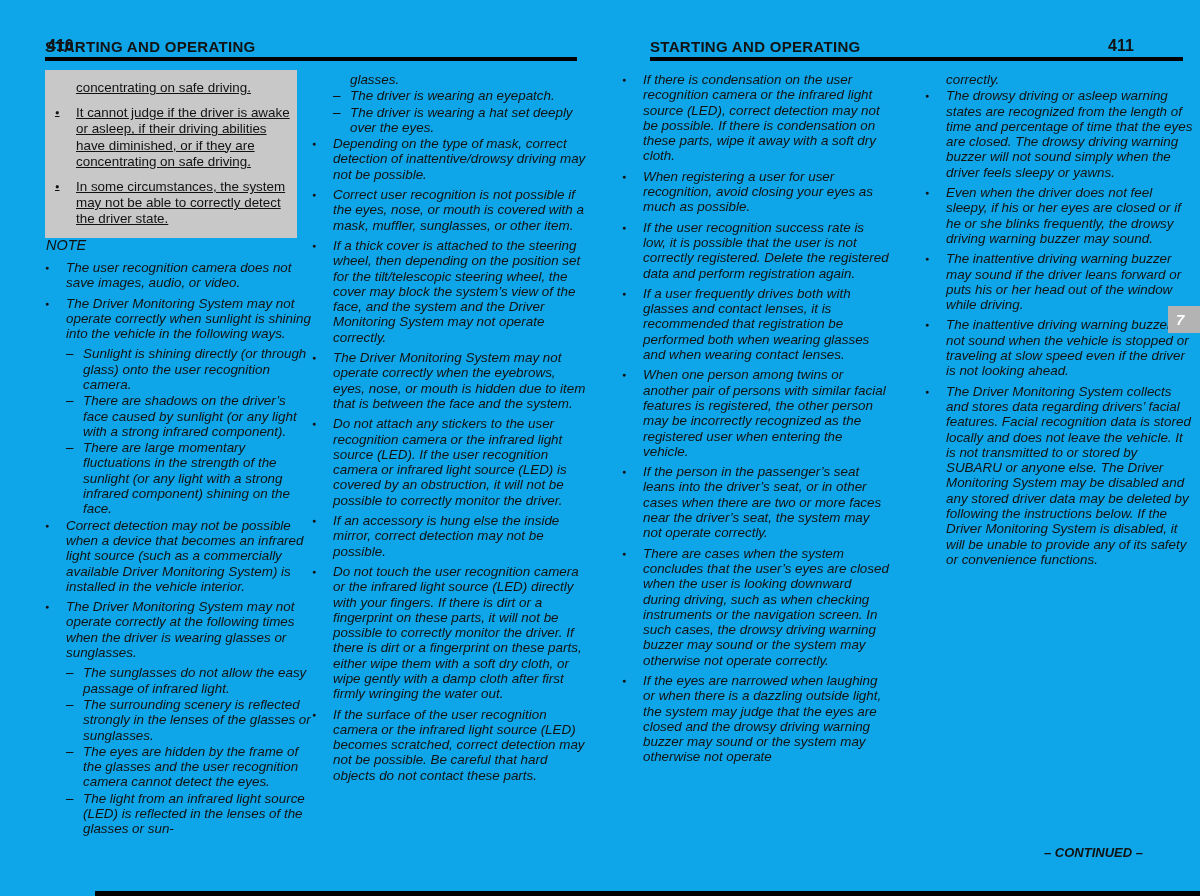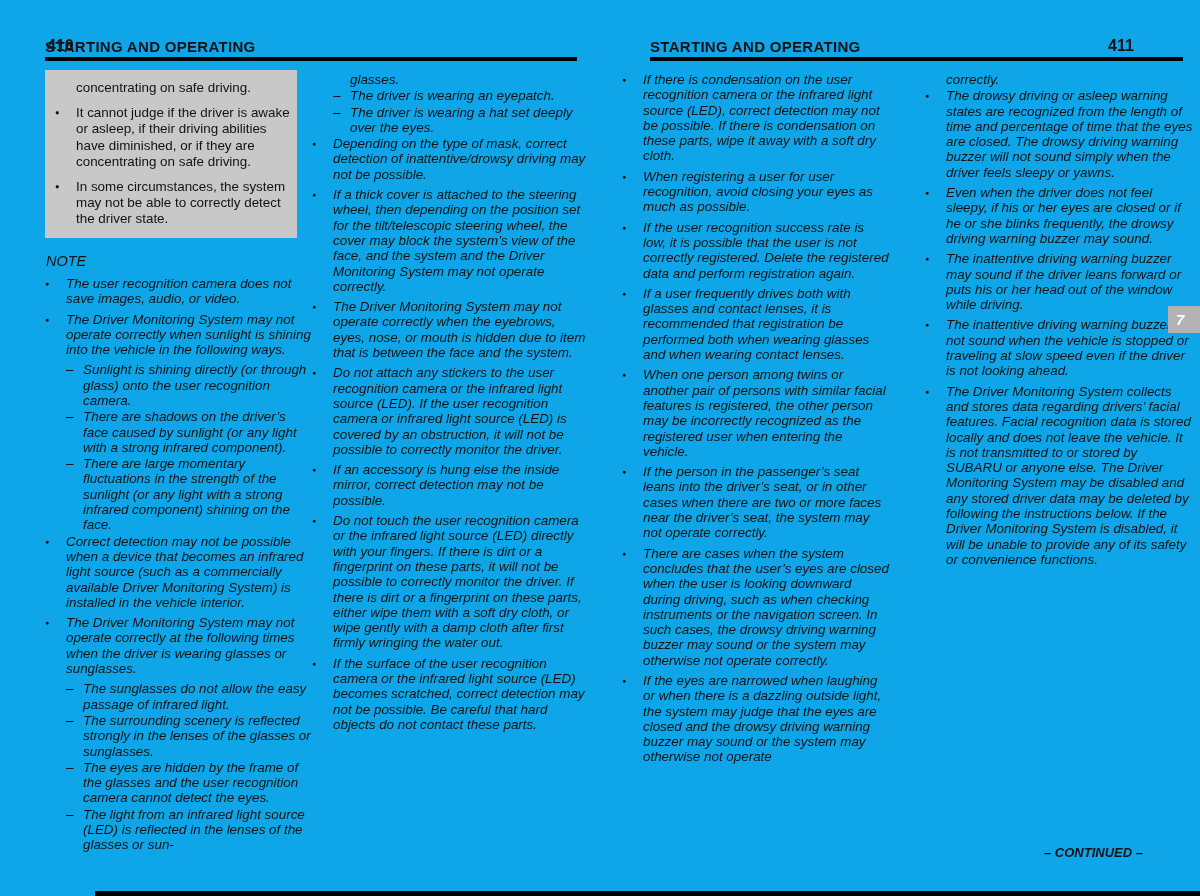--- a/index.html
+++ b/index.html
@@ -11,21 +11,21 @@
   .col{position:absolute;font-style:italic;font-size:13.4px;line-height:15.3px;}
   .blk{display:flex;margin-bottom:5px;}
   .blk .marker{flex:0 0 21px;}
   .blk .txt{flex:1;}
   .blk.bullet .marker{font-size:7px;line-height:15.3px;}
   .blk.dash{padding-left:21px;margin-bottom:1px;}
   .blk.dash .marker{flex:0 0 17px;}
   .blk.cont1{padding-left:21px;margin-bottom:1px;}
   .blk.cont2{padding-left:38px;margin-bottom:1px;}
   .caution-box{background:#c8c8c8;font-style:normal;font-size:13.4px;line-height:16.2px;
-               width:252px;box-sizing:border-box;padding:10px 6px 10px 10px;margin-bottom:16px;}
+               width:252px;box-sizing:border-box;padding:10px 6px 10px 10px;margin-bottom:0;text-decoration:underline;}
   .caution-box .blk{margin-bottom:9px;}
   .caution-box .blk:last-child{margin-bottom:0;}
   .caution-box .blk.bullet .marker{font-size:7.5px;line-height:16.2px;}
   .note-h{font-size:14.5px;margin:0 0 7px 1px;}
   .continued{position:absolute;font-weight:bold;font-style:italic;font-size:13px;text-align:right;}
   .side-tab{position:absolute;background:#b3b3b3;color:#fff;font-weight:bold;font-style:italic;
             font-size:15px;box-sizing:border-box;}
   .bottom-bar{position:absolute;background:#000;}
 </style>
 </head>
@@ -115,20 +115,24 @@
       <div class="blk dash">
         <span class="marker">–</span>
         <span class="txt">The driver is wearing a hat set deeply over the eyes.</span>
       </div>
       <div class="blk bullet">
         <span class="marker">●</span>
         <span class="txt">Depending on the type of mask, correct detection of inattentive/drowsy driving may not be possible.</span>
       </div>
       <div class="blk bullet">
         <span class="marker">●</span>
+        <span class="txt">Correct user recognition is not possible if the eyes, nose, or mouth is covered with a mask, muffler, sunglasses, or other item.</span>
+      </div>
+      <div class="blk bullet">
+        <span class="marker">●</span>
         <span class="txt">If a thick cover is attached to the steering wheel, then depending on the position set for the tilt/telescopic steering wheel, the cover may block the system’s view of the face, and the system and the Driver Monitoring System may not operate correctly.</span>
       </div>
       <div class="blk bullet">
         <span class="marker">●</span>
         <span class="txt">The Driver Monitoring System may not operate correctly when the eyebrows, eyes, nose, or mouth is hidden due to item that is between the face and the system.</span>
       </div>
       <div class="blk bullet">
         <span class="marker">●</span>
         <span class="txt">Do not attach any stickers to the user recognition camera or the infrared light source (LED). If the user recognition camera or infrared light source (LED) is covered by an obstruction, it will not be possible to correctly monitor the driver.</span>
       </div>

